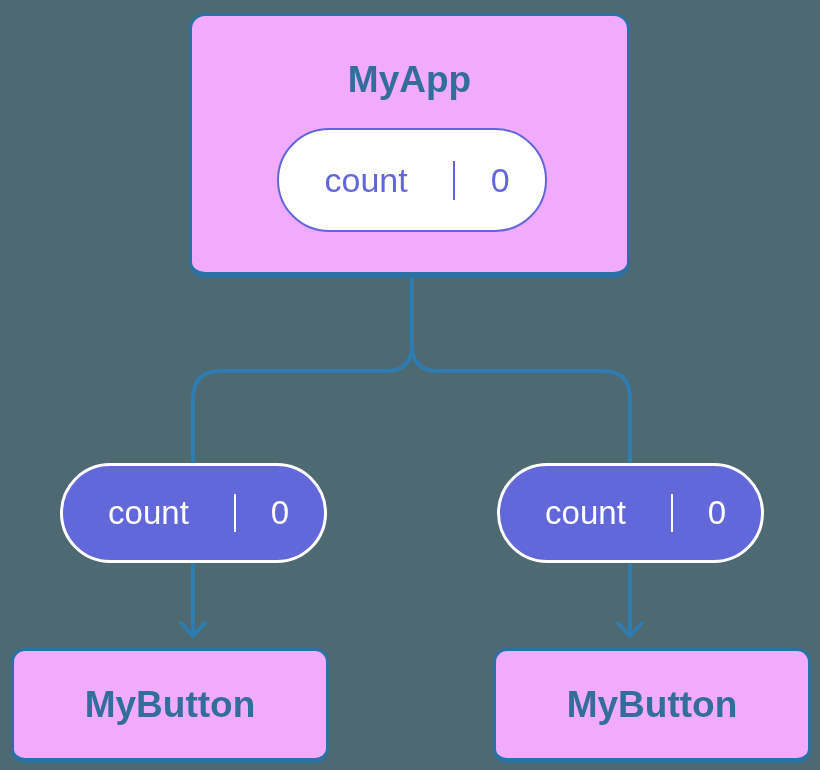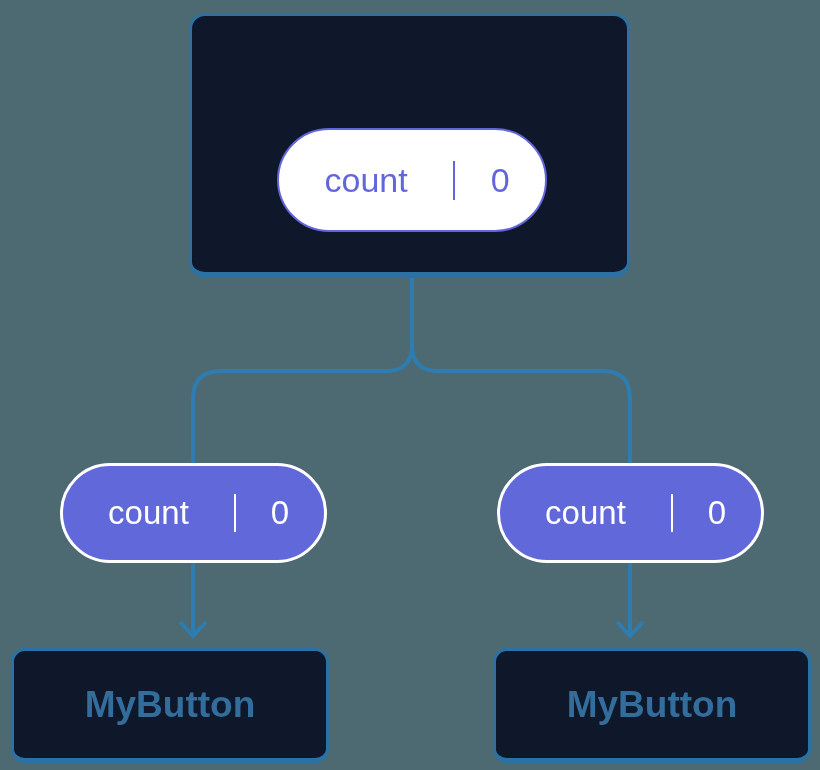--- a/index.html
+++ b/index.html
@@ -24,21 +24,21 @@
   .connector-svg path {
     fill: none;
     stroke: #2e7cb0;
     stroke-width: 4;
     stroke-linecap: round;
     stroke-linejoin: round;
   }
   .node-card {
     position: absolute;
     box-sizing: border-box;
-    background: #0f172a;
+    background: #f0abfc;
     border: 3px solid #2b71a4;
     border-bottom-width: 6px;
     border-radius: 16px;
   }
   .card-root {
     left: 189px;
     top: 13px;
     width: 441px;
     height: 265px;
   }
@@ -118,20 +118,21 @@
 <div class="stage">
 
   <svg class="connector-svg" viewBox="0 0 820 770" xmlns="http://www.w3.org/2000/svg">
     <path d="M412 277 V345 Q412 371 386 371 H221 Q193 371 193 399 V634"></path>
     <path d="M412 277 V345 Q412 371 438 371 H603 Q630 371 630 399 V634"></path>
     <path d="M181 623 L193 636 L205 623"></path>
     <path d="M618 623 L630 636 L642 623"></path>
   </svg>
 
   <div class="node-card card-root"></div>
+  <div class="root-title">MyApp</div>
 
   <div class="pill pill-outline">
     <div class="pill-seg seg-name">count</div>
     <div class="pill-seg seg-value">0</div>
   </div>
 
   <div class="pill pill-filled pill-left">
     <div class="pill-seg seg-name">count</div>
     <div class="pill-seg seg-value">0</div>
   </div>

